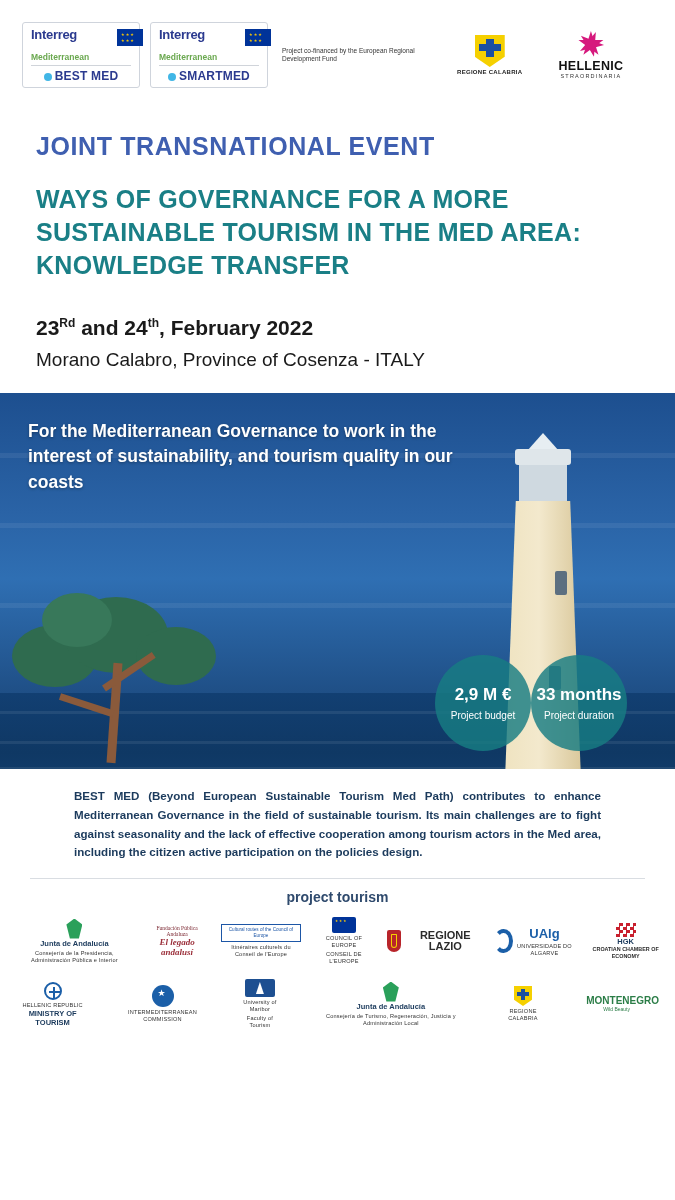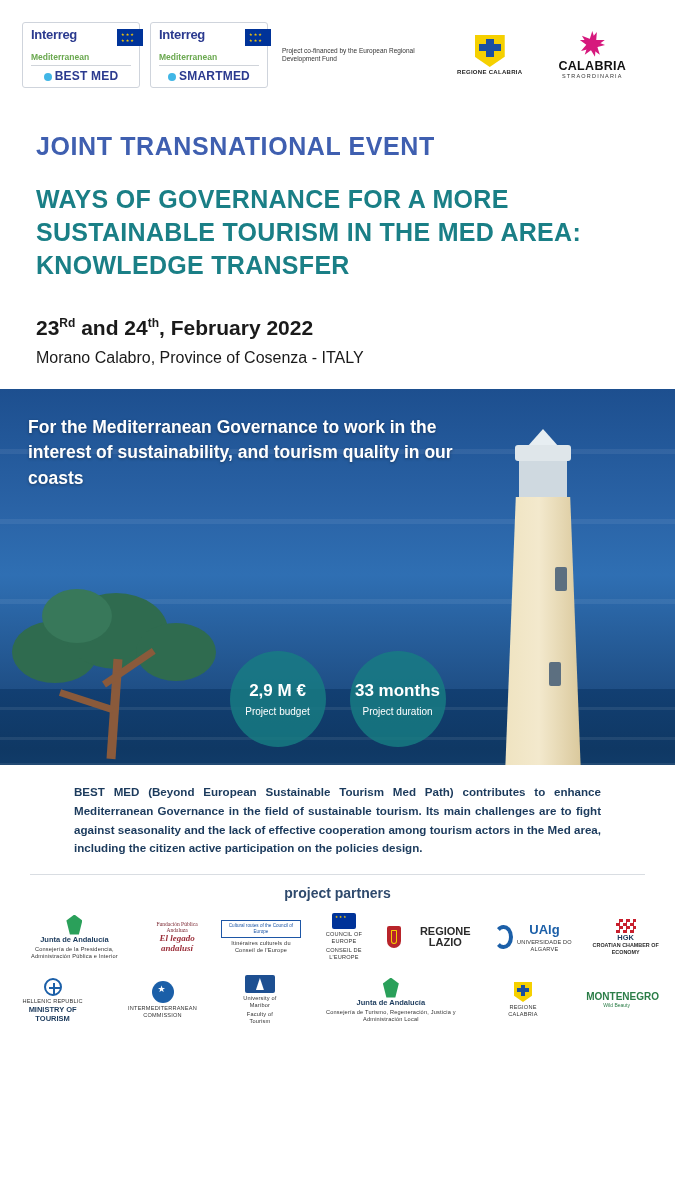--- a/index.html
+++ b/index.html
@@ -98,21 +98,21 @@
   }
   .ev-title {
     color: #1a7f86; font-size: 25px; font-weight: bold; line-height: 1.32;
     letter-spacing: .3px;
   }
   .ev-date {
     margin-top: 34px; font-size: 21px; font-weight: bold; color: #1a1a1a;
   }
   .ev-date sup { font-size: 12px; }
   .ev-place {
-    margin-top: 9px; font-size: 16px; color: #1a1a1a;
+    margin-top: 9px; font-size: 19px; color: #1a1a1a;
   }
 
   
   .illustration {
     position: relative;
     height: 376px;
     margin-top: 22px;
     overflow: hidden;
     background: #1b4f8a;
   }
@@ -176,23 +176,22 @@
   }
   .branch {
     position:absolute; background:#8a5a3b; height:7px; transform-origin: left center;
   }
   .quote {
     position:absolute; top:26px; left:28px; right: 200px;
     color:#ffffff; font-size:17.5px; font-weight:bold; line-height:1.45;
     text-shadow: 0 1px 3px rgba(0,0,0,.35);
   }
   .circles {
-    position:absolute; bottom:18px; left:0; right:0; display:flex; justify-content: center;
+    position:absolute; bottom:18px; left:0; right:0; display:flex; justify-content: flex-end;
     padding: 0 48px;
-    gap: 24px;
   }
   .circle {
     width: 96px; height: 96px; border-radius:50%;
     background: rgba(23,124,131,.82);
     color:#fff; display:flex; flex-direction:column; align-items:center; justify-content:center;
     text-align:center;
   }
   .circle .val { font-size: 17px; font-weight:bold; }
   .circle .lbl { font-size: 10px; margin-top:5px; }
 
@@ -288,21 +287,21 @@
     <div class="calabria-crest">
       <div class="crest-shape">
           <div class="crest-cross"></div>
         </div>
     </div>
     <div class="calabria-region-txt">REGIONE CALABRIA</div>
   </div>
 
   <div class="calabria-brand">
     <div class="cal-flower"></div>
-    <div class="cal-name">CALABRIA</div>
+    <div class="cal-name">HELLENIC</div>
     <div class="cal-sub">STRAORDINARIA</div>
   </div>
 </div>
 
 <div class="title-block">
   <div class="ev-kicker">JOINT TRANSNATIONAL EVENT</div>
   <div class="ev-title">WAYS OF GOVERNANCE FOR A MORE SUSTAINABLE TOURISM IN THE MED AREA: KNOWLEDGE TRANSFER</div>
   <div class="ev-date">
     <span>23</span><sup>Rd</sup><span> and 24</span><sup>th</sup><span>, February 2022</span>
   </div>
@@ -351,21 +350,21 @@
     <div class="circle">
       <div class="val">33 months</div>
       <div class="lbl">Project duration</div>
     </div>
   </div>
 </div>
 
 <div class="body-text">BEST MED (Beyond European Sustainable Tourism Med Path) contributes to enhance Mediterranean Governance in the field of sustainable tourism. Its main challenges are to fight against seasonality and the lack of effective cooperation among tourism actors in the Med area, including the citizen active participation on the policies design.</div>
 
 <div class="partners-hr"></div>
-<div class="partners-title">project partners</div>
+<div class="partners-title">project tourism</div>
 
 <div class="partners-row">
 
   <div class="partner">
     <div class="andalucia-mark"></div>
     <div class="p-name">Junta de Andalucía</div>
     <div class="p-cap">Consejería de la Presidencia, Administración Pública e Interior</div>
   </div>
 
   <div class="partner">

